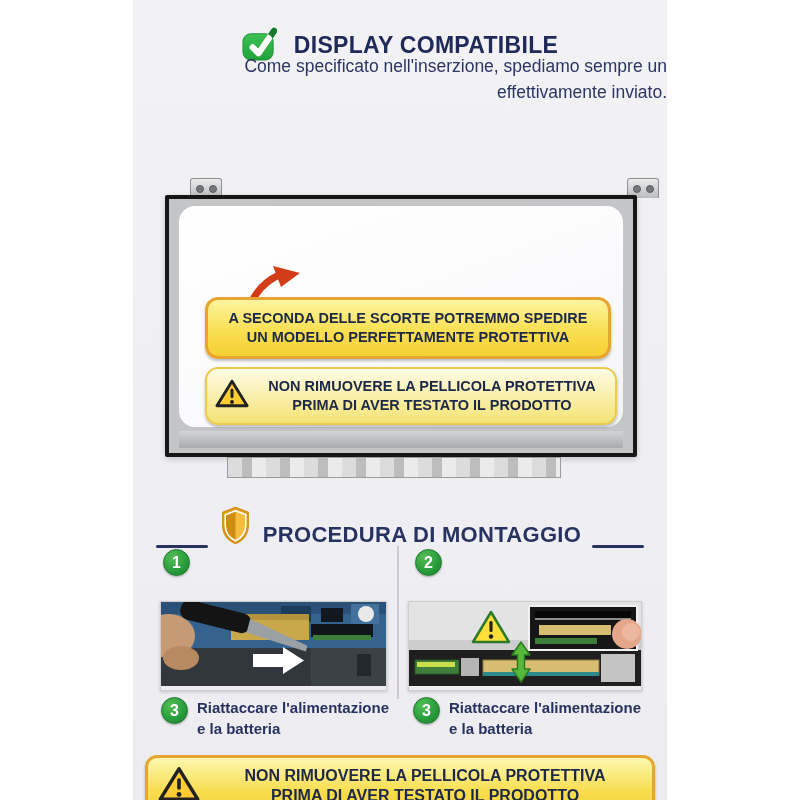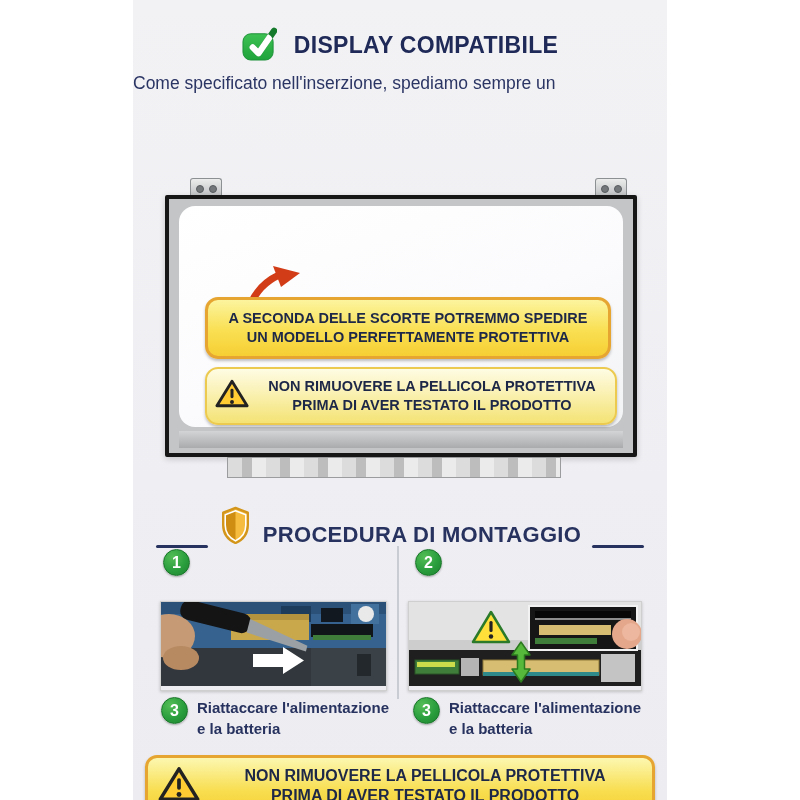--- a/index.html
+++ b/index.html
@@ -6,25 +6,25 @@
   body{width:800px;height:800px;background:#ffffff;font-family:"Liberation Sans",sans-serif;}
   .page{position:relative;width:800px;height:800px;overflow:hidden;background:#ffffff;}
   .column{position:absolute;left:133px;top:0;width:534px;height:800px;
           background:linear-gradient(180deg,#f2f2f5 0%,#efeff3 60%,#ededf1 100%);}
 
   
   .header{position:absolute;top:26px;left:0;width:534px;display:flex;justify-content:center;align-items:center;gap:17px;}
   .title{font-size:23px;font-weight:bold;color:#202a58;letter-spacing:.3px;}
 
   
-  .intro{position:absolute;top:71px;left:0;width:534px;text-align:left;color:#2b3564;font-size:17.5px;line-height:25.5px;}
+  .intro{position:absolute;top:54px;left:0;width:534px;text-align:right;color:#2b3564;font-size:17.5px;line-height:25.5px;}
   .intro div{white-space:nowrap;}
 
   
-  .figure{position:absolute;left:32px;top:178px;width:472px;height:302px;}
+  .figure{position:absolute;left:32px;top:178px;width:472px;height:302px;padding-left:32px;}
   .bracket{position:absolute;top:0;width:30px;height:19px;background:linear-gradient(180deg,#ececec,#b9bcbe);
            border:1px solid #8d9093;border-bottom:none;border-radius:3px 3px 0 0;display:flex;justify-content:center;align-items:center;gap:5px;}
   .bracket i{width:6px;height:6px;border-radius:50%;background:#73777a;border:1px solid #5a5d60;}
   .bracket.l{left:25px;} .bracket.r{right:10px;}
   .panel-body{position:absolute;left:0;top:17px;width:464px;height:254px;background:#c3c5c7;
               border:4px solid #161616;border-radius:2px;box-shadow:0 2px 6px rgba(0,0,0,.18);}
   .screen{position:absolute;left:10px;right:10px;top:7px;bottom:26px;border-radius:16px;
           background:linear-gradient(160deg,#ffffff 0%,#fbfbfd 55%,#f2f3f5 100%);}
   .panel-strip{position:absolute;left:10px;right:10px;bottom:5px;height:17px;
                background:linear-gradient(180deg,#d2d4d6,#a9abad);}
@@ -90,20 +90,21 @@
           <rect x="1" y="8" width="31" height="27" rx="8" fill="url(#gGreen)" stroke="#1d9038" stroke-width="1"></rect>
           <path d="M11,22 L17,28 L33,5" fill="none" stroke="#157a2b" stroke-width="6.5" stroke-linecap="round" stroke-linejoin="round"></path>
           <path d="M11,22 L17,28 L33,5" fill="none" stroke="#ffffff" stroke-width="6.5" stroke-linecap="round" stroke-linejoin="round" clip-path="url(#ccClip)"></path>
         </svg>
       </span>
       <span class="title">DISPLAY COMPATIBILE</span>
     </div>
 
     <div class="intro">
       <div>Come specificato nell'inserzione, spediamo sempre un</div>
+      <div>effettivamente inviato.</div>
     </div>
 
     <div class="figure">
       <div class="bracket l">
           <i></i>
           <i></i>
         </div>
       <div class="bracket r">
           <i></i>
           <i></i>

